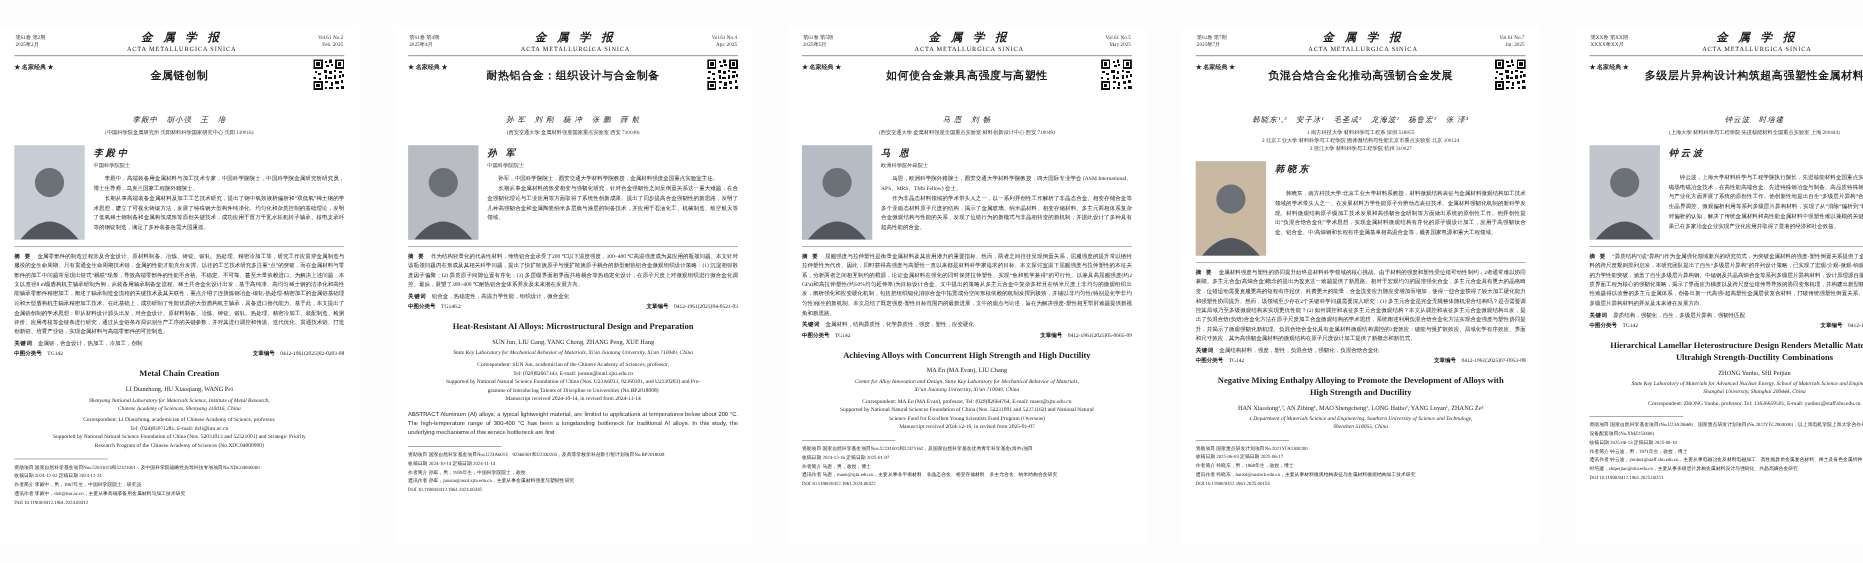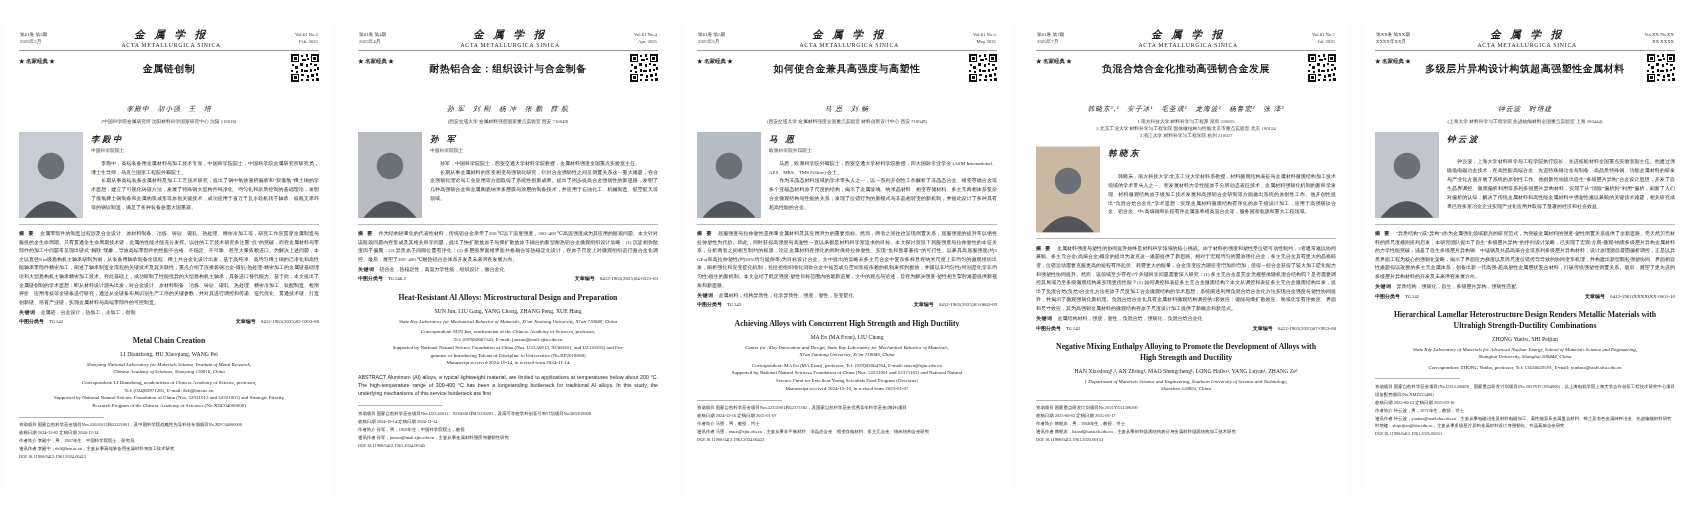--- a/index.html
+++ b/index.html
@@ -1,17 +1,17 @@
 <!DOCTYPE html>
 <html><head>
 <meta charset="utf-8">
 <style>
   html,body{margin:0;padding:0;background:#fdfdfd;}
   body{width:1694px;height:512px;overflow:hidden;font-family:"Liberation Serif","DejaVu Serif",serif;color:#1c1c1c;}
-  .montage{display:flex;width:1694px;height:512px;}
+  .montage{display:flex;width:1694px;height:512px;gap:32px;}
   .page-col{width:338.8px;height:512px;display:flex;justify-content:center;}
   .sheet{width:326px;height:470px;margin-top:24px;background:#fff;overflow:hidden;}
   .sheet-inner{width:652px;height:940px;transform:scale(0.5);transform-origin:0 0;padding:0 26px;box-sizing:border-box;}
   .jheader{display:flex;justify-content:space-between;align-items:center;border-bottom:1.5px solid #3a3a3a;padding:6px 2px 5px 2px;}
   .jh-left,.jh-right{font-size:9.5px;line-height:1.5;color:#333;white-space:nowrap;}
   .jh-right{text-align:right;}
   .jh-center{text-align:center;}
   .jname{font-size:21px;font-weight:bold;font-style:italic;letter-spacing:6px;font-family:"DejaVu Serif",serif;}
   .jname-en{font-size:11.5px;letter-spacing:1.5px;margin-top:2px;}
   .title-zone{position:relative;min-height:86px;padding-top:8px;}

